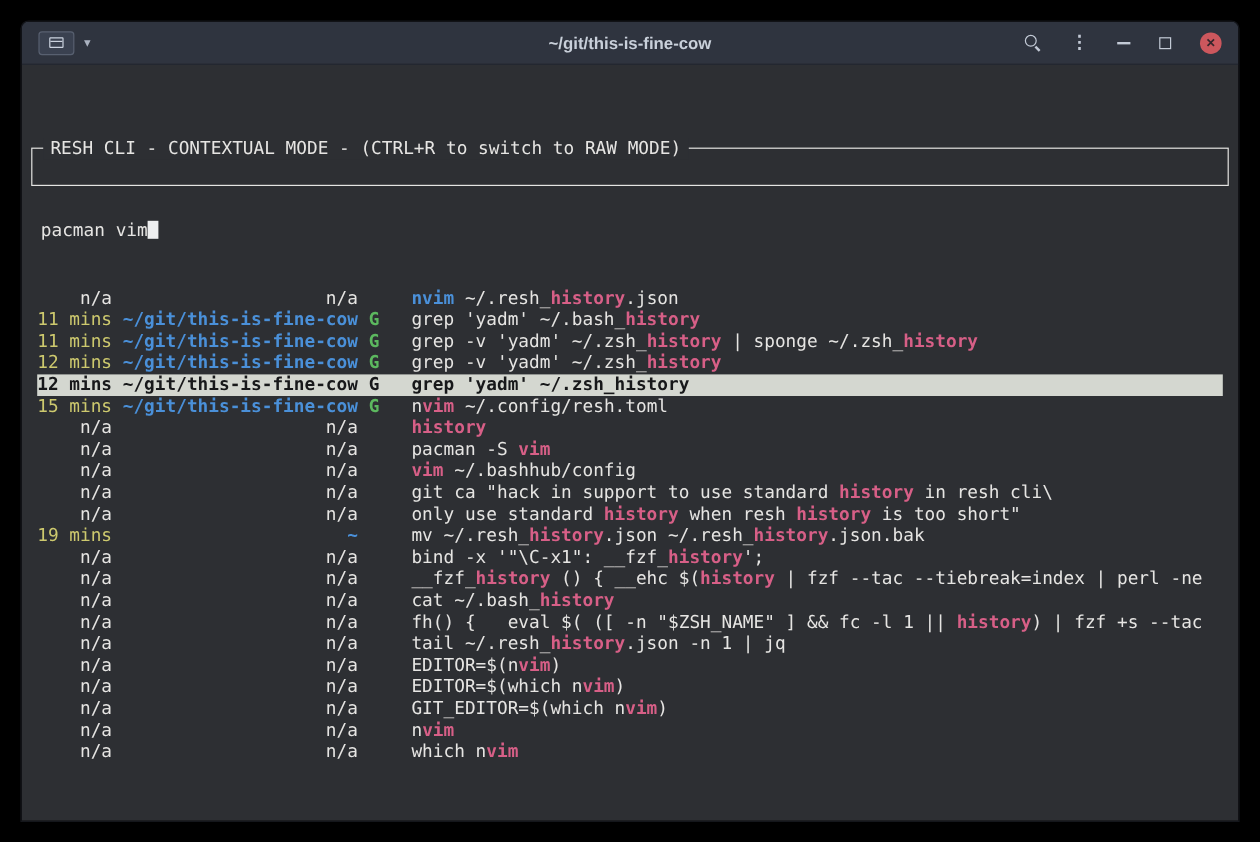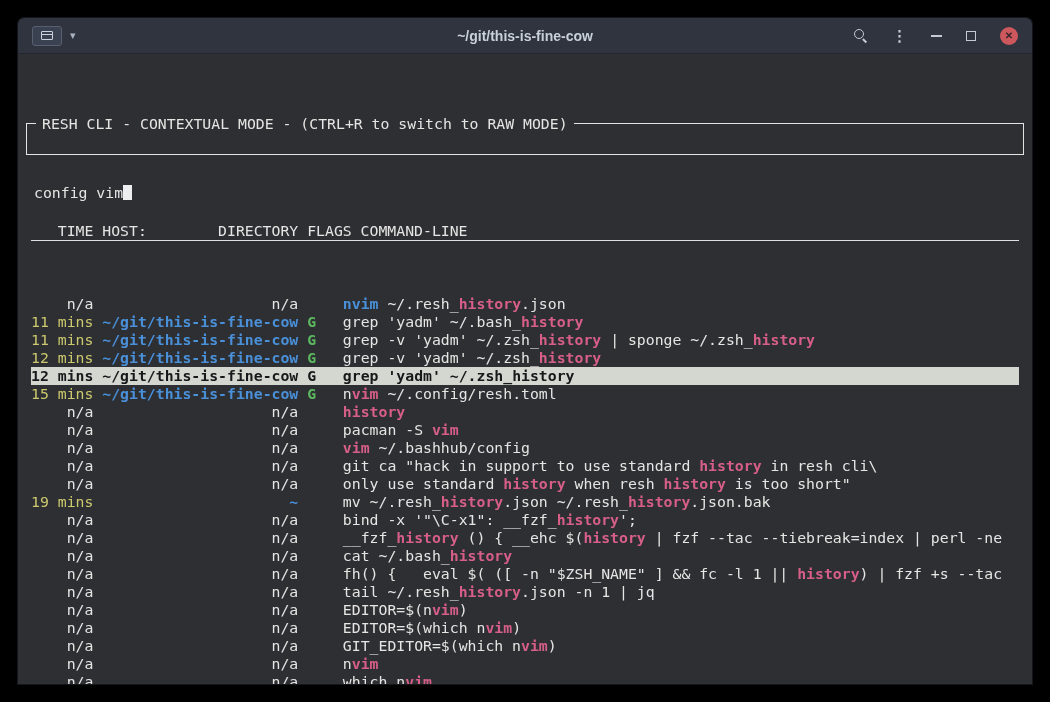--- a/index.html
+++ b/index.html
@@ -72,24 +72,23 @@
       <span class="btn-close">
           <span>✕</span>
         </span>
     </div>
   </div>
 
   <div class="term">
 
     <div class="searchbox">
       <span class="boxtitle">RESH CLI - CONTEXTUAL MODE - (CTRL+R to switch to RAW MODE)</span>
-      <div><span>config vim</span><span class="cursor"></span></div>
+      <div><span>pacman vim</span><span class="cursor"></span></div>
     </div>
 
-    <div class="hdr">   TIME HOST:        DIRECTORY FLAGS COMMAND-LINE</div>
 
     <div><div class="row"><span>    n/a</span><span> </span><span>                   n/a</span><span> </span><span class="seg-flag">   </span><span> </span><span class="seg-blue">nvim</span><span> ~/.resh_</span><span class="seg-match">history</span><span>.json</span></div><div class="row"><span class="seg-time">11 mins</span><span> </span><span class="seg-dir">~/git/this-is-fine-cow</span><span> </span><span class="seg-flag">G  </span><span> </span><span>grep 'yadm' ~/.bash_</span><span class="seg-match">history</span></div><div class="row"><span class="seg-time">11 mins</span><span> </span><span class="seg-dir">~/git/this-is-fine-cow</span><span> </span><span class="seg-flag">G  </span><span> </span><span>grep -v 'yadm' ~/.zsh_</span><span class="seg-match">history</span><span> | sponge ~/.zsh_</span><span class="seg-match">history</span></div><div class="row"><span class="seg-time">12 mins</span><span> </span><span class="seg-dir">~/git/this-is-fine-cow</span><span> </span><span class="seg-flag">G  </span><span> </span><span>grep -v 'yadm' ~/.zsh_</span><span class="seg-match">history</span></div><div class="row selected"><span class="seg-time">12 mins</span><span> </span><span class="seg-dir">~/git/this-is-fine-cow</span><span> </span><span class="seg-flag">G  </span><span> </span><span>grep 'yadm' ~/.zsh_</span><span class="seg-match">history</span></div><div class="row"><span class="seg-time">15 mins</span><span> </span><span class="seg-dir">~/git/this-is-fine-cow</span><span> </span><span class="seg-flag">G  </span><span> </span><span>n</span><span class="seg-match">vim</span><span> ~/.config/resh.toml</span></div><div class="row"><span>    n/a</span><span> </span><span>                   n/a</span><span> </span><span class="seg-flag">   </span><span> </span><span class="seg-match">history</span></div><div class="row"><span>    n/a</span><span> </span><span>                   n/a</span><span> </span><span class="seg-flag">   </span><span> </span><span>pacman -S </span><span class="seg-match">vim</span></div><div class="row"><span>    n/a</span><span> </span><span>                   n/a</span><span> </span><span class="seg-flag">   </span><span> </span><span class="seg-match">vim</span><span> ~/.bashhub/config</span></div><div class="row"><span>    n/a</span><span> </span><span>                   n/a</span><span> </span><span class="seg-flag">   </span><span> </span><span>git ca "hack in support to use standard </span><span class="seg-match">history</span><span> in resh cli\</span></div><div class="row"><span>    n/a</span><span> </span><span>                   n/a</span><span> </span><span class="seg-flag">   </span><span> </span><span>only use standard </span><span class="seg-match">history</span><span> when resh </span><span class="seg-match">history</span><span> is too short"</span></div><div class="row"><span class="seg-time">19 mins</span><span> </span><span class="seg-dir">                     ~</span><span> </span><span class="seg-flag">   </span><span> </span><span>mv ~/.resh_</span><span class="seg-match">history</span><span>.json ~/.resh_</span><span class="seg-match">history</span><span>.json.bak</span></div><div class="row"><span>    n/a</span><span> </span><span>                   n/a</span><span> </span><span class="seg-flag">   </span><span> </span><span>bind -x '"\C-x1": __fzf_</span><span class="seg-match">history</span><span>';</span></div><div class="row"><span>    n/a</span><span> </span><span>                   n/a</span><span> </span><span class="seg-flag">   </span><span> </span><span>__fzf_</span><span class="seg-match">history</span><span> () { __ehc $(</span><span class="seg-match">history</span><span> | fzf --tac --tiebreak=index | perl -ne</span></div><div class="row"><span>    n/a</span><span> </span><span>                   n/a</span><span> </span><span class="seg-flag">   </span><span> </span><span>cat ~/.bash_</span><span class="seg-match">history</span></div><div class="row"><span>    n/a</span><span> </span><span>                   n/a</span><span> </span><span class="seg-flag">   </span><span> </span><span>fh() {   eval $( ([ -n "$ZSH_NAME" ] &amp;&amp; fc -l 1 || </span><span class="seg-match">history</span><span>) | fzf +s --tac</span></div><div class="row"><span>    n/a</span><span> </span><span>                   n/a</span><span> </span><span class="seg-flag">   </span><span> </span><span>tail ~/.resh_</span><span class="seg-match">history</span><span>.json -n 1 | jq</span></div><div class="row"><span>    n/a</span><span> </span><span>                   n/a</span><span> </span><span class="seg-flag">   </span><span> </span><span>EDITOR=$(n</span><span class="seg-match">vim</span><span>)</span></div><div class="row"><span>    n/a</span><span> </span><span>                   n/a</span><span> </span><span class="seg-flag">   </span><span> </span><span>EDITOR=$(which n</span><span class="seg-match">vim</span><span>)</span></div><div class="row"><span>    n/a</span><span> </span><span>                   n/a</span><span> </span><span class="seg-flag">   </span><span> </span><span>GIT_EDITOR=$(which n</span><span class="seg-match">vim</span><span>)</span></div><div class="row"><span>    n/a</span><span> </span><span>                   n/a</span><span> </span><span class="seg-flag">   </span><span> </span><span>n</span><span class="seg-match">vim</span></div><div class="row"><span>    n/a</span><span> </span><span>                   n/a</span><span> </span><span class="seg-flag">   </span><span> </span><span>which n</span><span class="seg-match">vim</span></div></div>
 
     
 
     
 
   </div>
 </div>
 

